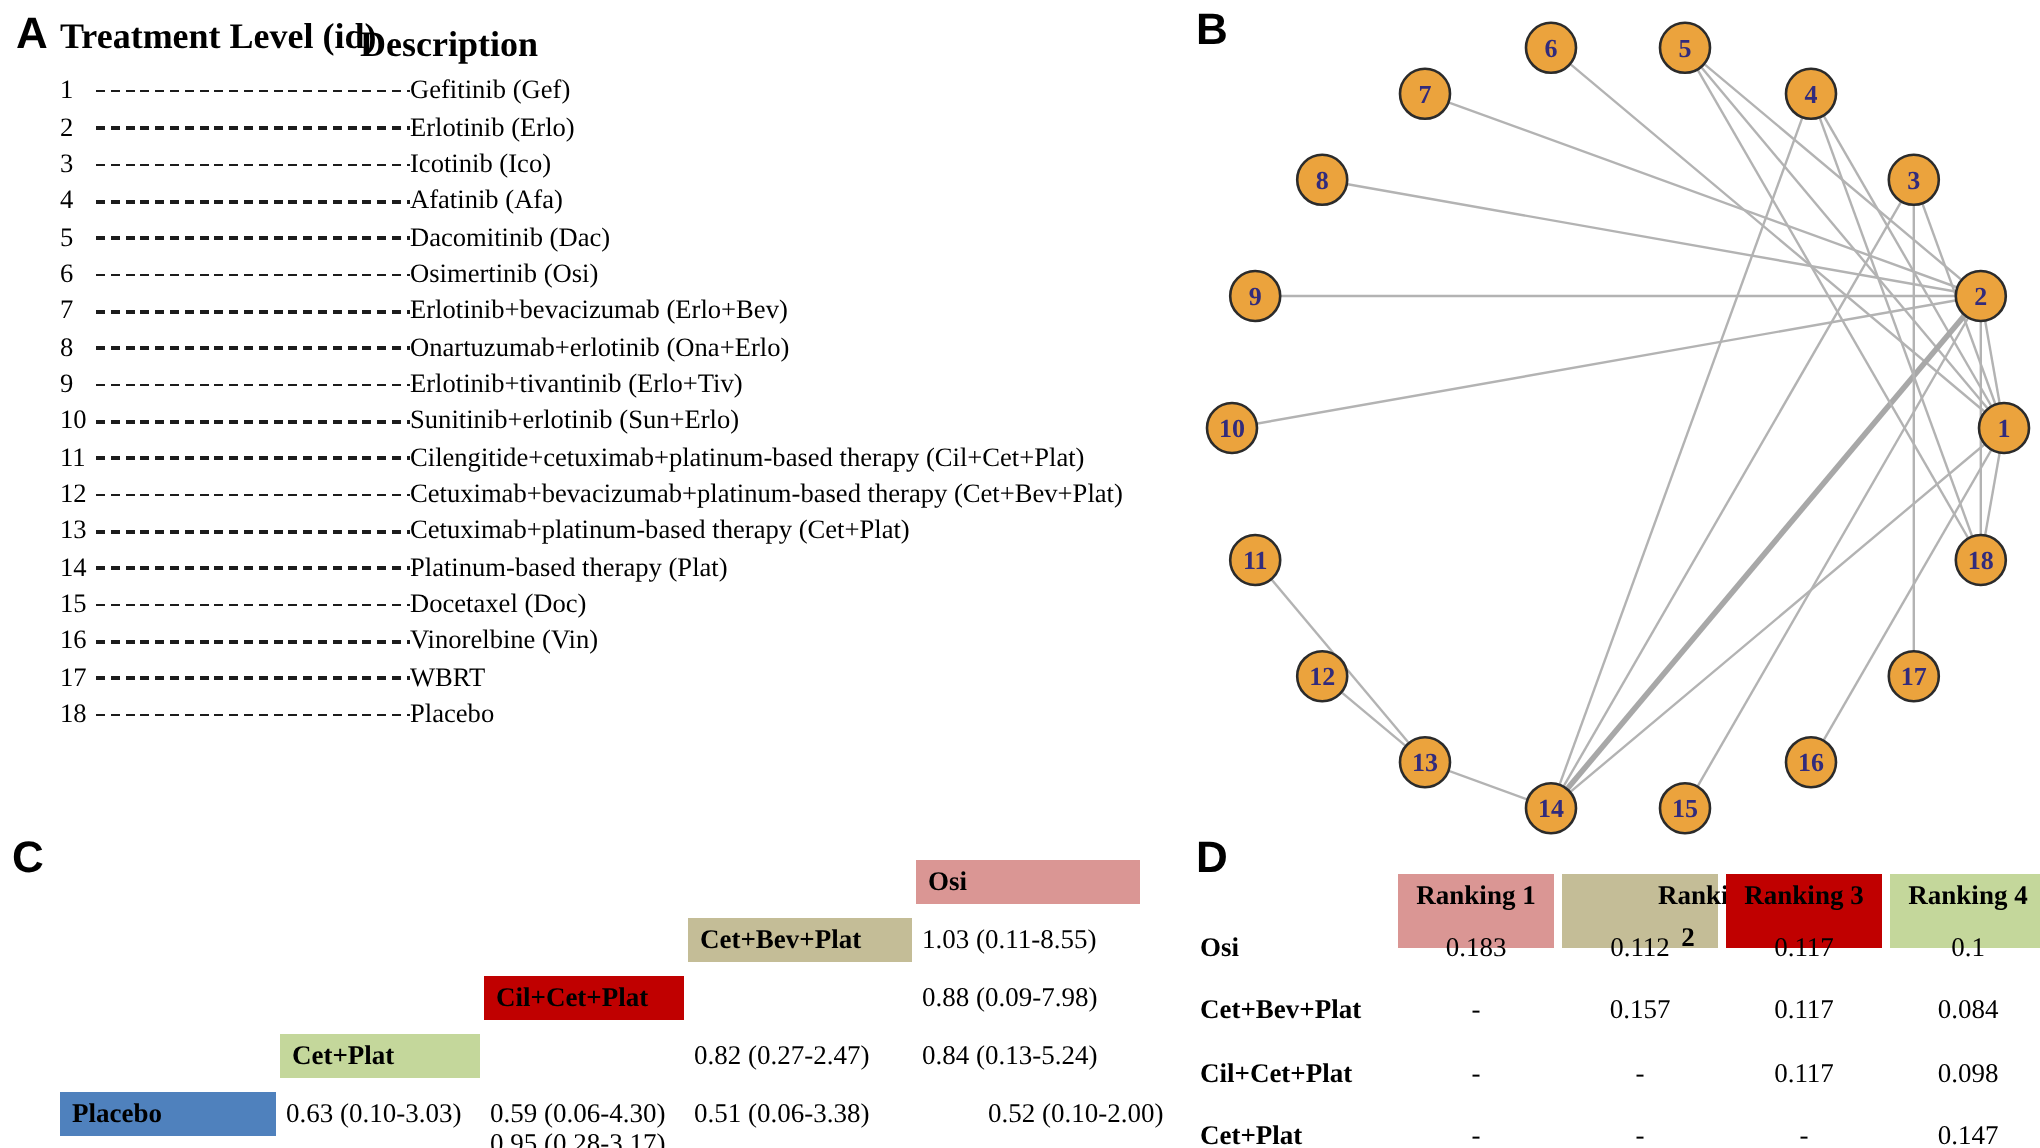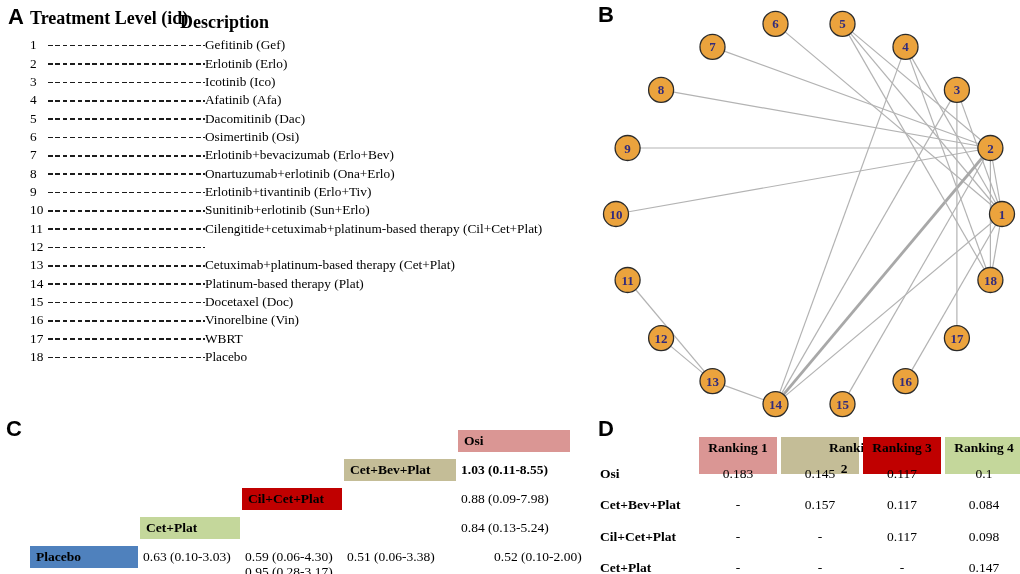--- a/index.html
+++ b/index.html
@@ -96,20 +96,21 @@
         <span class="tdesc">Sunitinib+erlotinib (Sun+Erlo)</span>
       </div>
       <div class="trow">
         <span class="tnum">11</span>
         <span class="tleader"></span>
         <span class="tdesc">Cilengitide+cetuximab+platinum-based therapy (Cil+Cet+Plat)</span>
       </div>
       <div class="trow">
         <span class="tnum">12</span>
         <span class="tleader"></span>
+        <span class="tdesc">Cetuximab+bevacizumab+platinum-based therapy (Cet+Bev+Plat)</span>
       </div>
       <div class="trow">
         <span class="tnum">13</span>
         <span class="tleader"></span>
         <span class="tdesc">Cetuximab+platinum-based therapy (Cet+Plat)</span>
       </div>
       <div class="trow">
         <span class="tnum">14</span>
         <span class="tleader"></span>
         <span class="tdesc">Platinum-based therapy (Plat)</span>
@@ -240,46 +241,47 @@
   <div id="league-grid">
       <div style="grid-area: 1 / 1;"></div>
       <div style="grid-area: 1 / 2;"></div>
       <div style="grid-area: 1 / 3;"></div>
       <div style="grid-area: 1 / 4;"></div>
       <div class="lg-head" style="grid-area: 1 / 5; background: rgb(218, 150, 148); color: rgb(0, 0, 0);">Osi</div>
       <div style="grid-area: 2 / 1;"></div>
       <div style="grid-area: 2 / 2;"></div>
       <div style="grid-area: 2 / 3;"></div>
       <div class="lg-head" style="grid-area: 2 / 4; background: rgb(196, 189, 151); color: rgb(0, 0, 0);">Cet+Bev+Plat</div>
-      <div class="lg-val" style="grid-area: 2 / 5; font-weight: bold;">1.03 (0.11-8.55)</div>
+      <div class="lg-val" style="grid-area: 2 / 5;">1.03 (0.11-8.55)</div>
       <div style="grid-area: 3 / 1;"></div>
       <div style="grid-area: 3 / 2;"></div>
       <div class="lg-head" style="grid-area: 3 / 3; background: rgb(192, 0, 0); color: rgb(0, 0, 0);">Cil+Cet+Plat</div>
       <div class="lg-val" style="grid-area: 3 / 5;">0.88 (0.09-7.98)</div>
       <div style="grid-area: 4 / 1;"></div>
       <div class="lg-head" style="grid-area: 4 / 2; background: rgb(196, 215, 155); color: rgb(0, 0, 0);">Cet+Plat</div>
       <div class="lg-val" style="grid-area: 4 / 3; margin-top: 44px;">0.95 (0.28-3.17)</div>
+      <div class="lg-val" style="grid-area: 4 / 4;">0.82 (0.27-2.47)</div>
       <div class="lg-val" style="grid-area: 4 / 5;">0.84 (0.13-5.24)</div>
       <div class="lg-head" style="grid-area: 5 / 1; background: rgb(79, 129, 189); color: rgb(0, 0, 0);">Placebo</div>
       <div class="lg-val" style="grid-area: 5 / 2;">0.63 (0.10-3.03)</div>
       <div class="lg-val" style="grid-area: 5 / 3;">0.59 (0.06-4.30)</div>
       <div class="lg-val" style="grid-area: 5 / 4;">0.51 (0.06-3.38)</div>
       <div class="lg-val" style="grid-area: 5 / 5; margin-left: 33px;">0.52 (0.10-2.00)</div>
     </div>
 
   <div class="panel-label" style="left:598px;top:416px;">D</div>
   <div id="ranking-grid">
       <div></div>
       <div class="rk-head" style="background: rgb(218, 150, 148);">Ranking 1</div>
       <div class="rk-head" style="background: rgb(196, 189, 151); padding-left: 48px;">Ranking 2</div>
       <div class="rk-head" style="background: rgb(192, 0, 0);">Ranking 3</div>
       <div class="rk-head" style="background: rgb(196, 215, 155);">Ranking 4</div>
       <div class="rk-label">Osi</div>
       <div class="rk-val">0.183</div>
-      <div class="rk-val">0.145</div>
+      <div class="rk-val">0.112</div>
       <div class="rk-val">0.117</div>
       <div class="rk-val">0.1</div>
       <div class="rk-label">Cet+Bev+Plat</div>
       <div class="rk-val">-</div>
       <div class="rk-val">0.157</div>
       <div class="rk-val">0.117</div>
       <div class="rk-val">0.084</div>
       <div class="rk-label">Cil+Cet+Plat</div>
       <div class="rk-val">-</div>
       <div class="rk-val">-</div>

